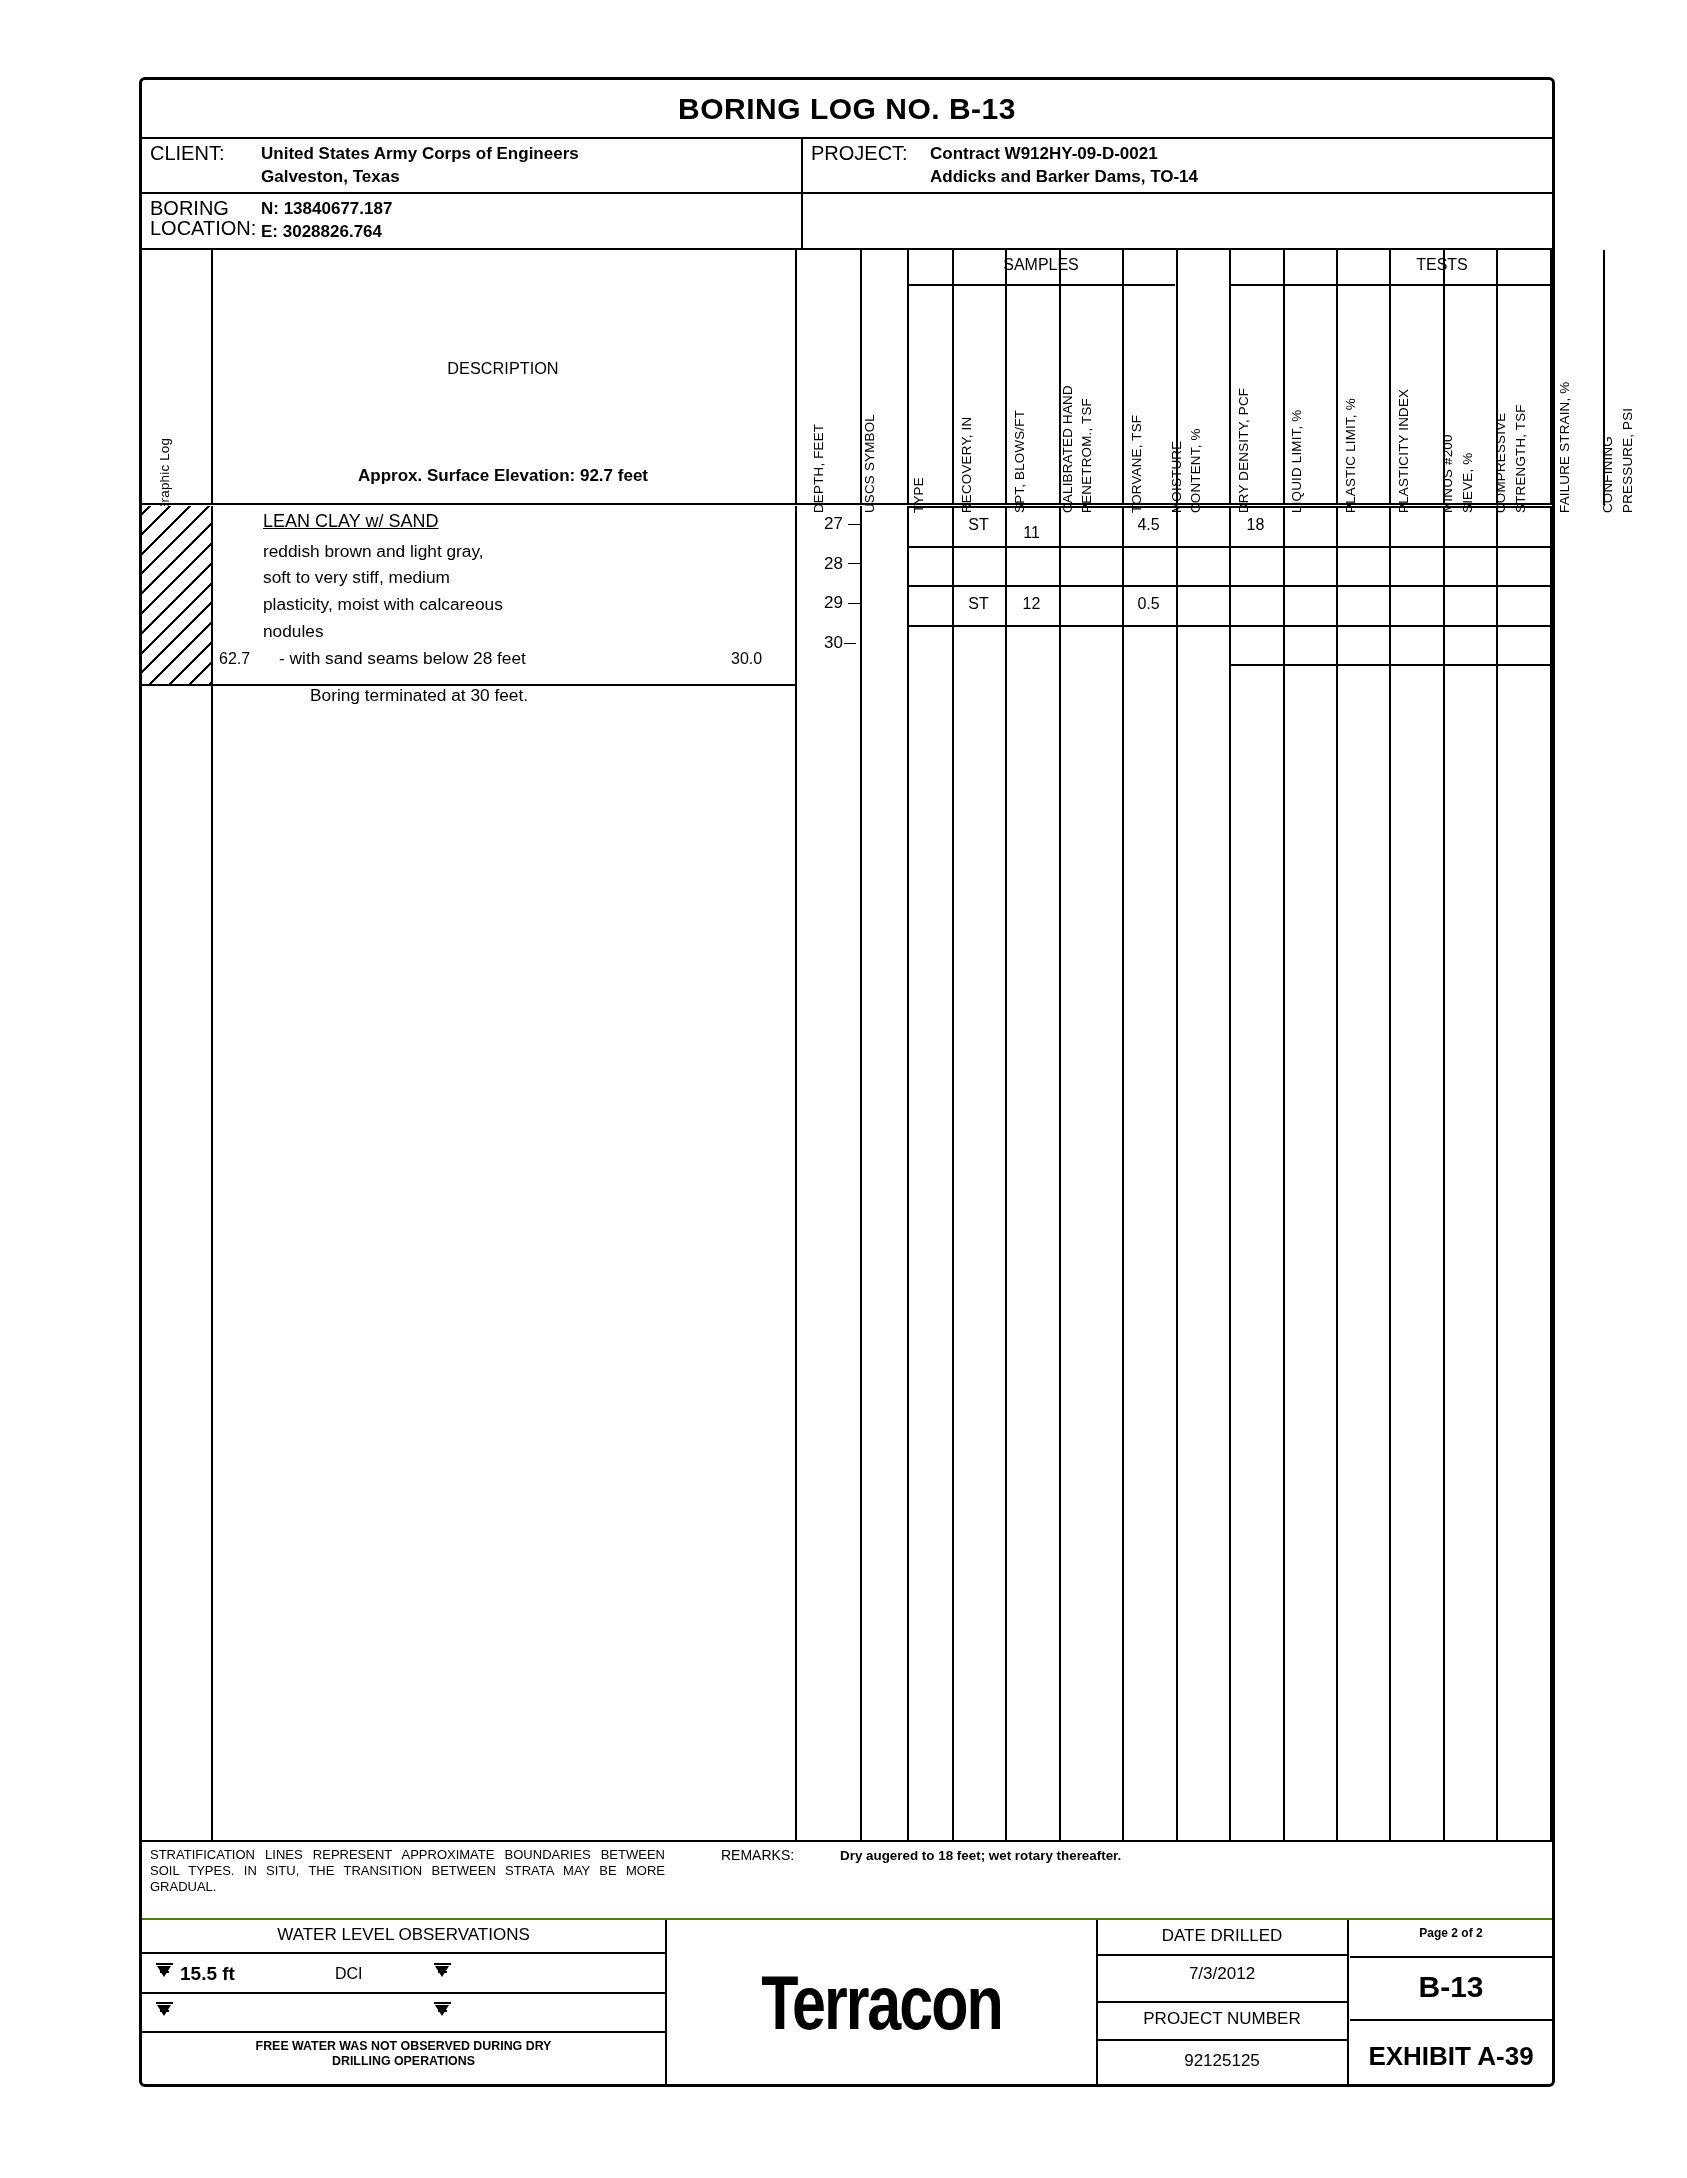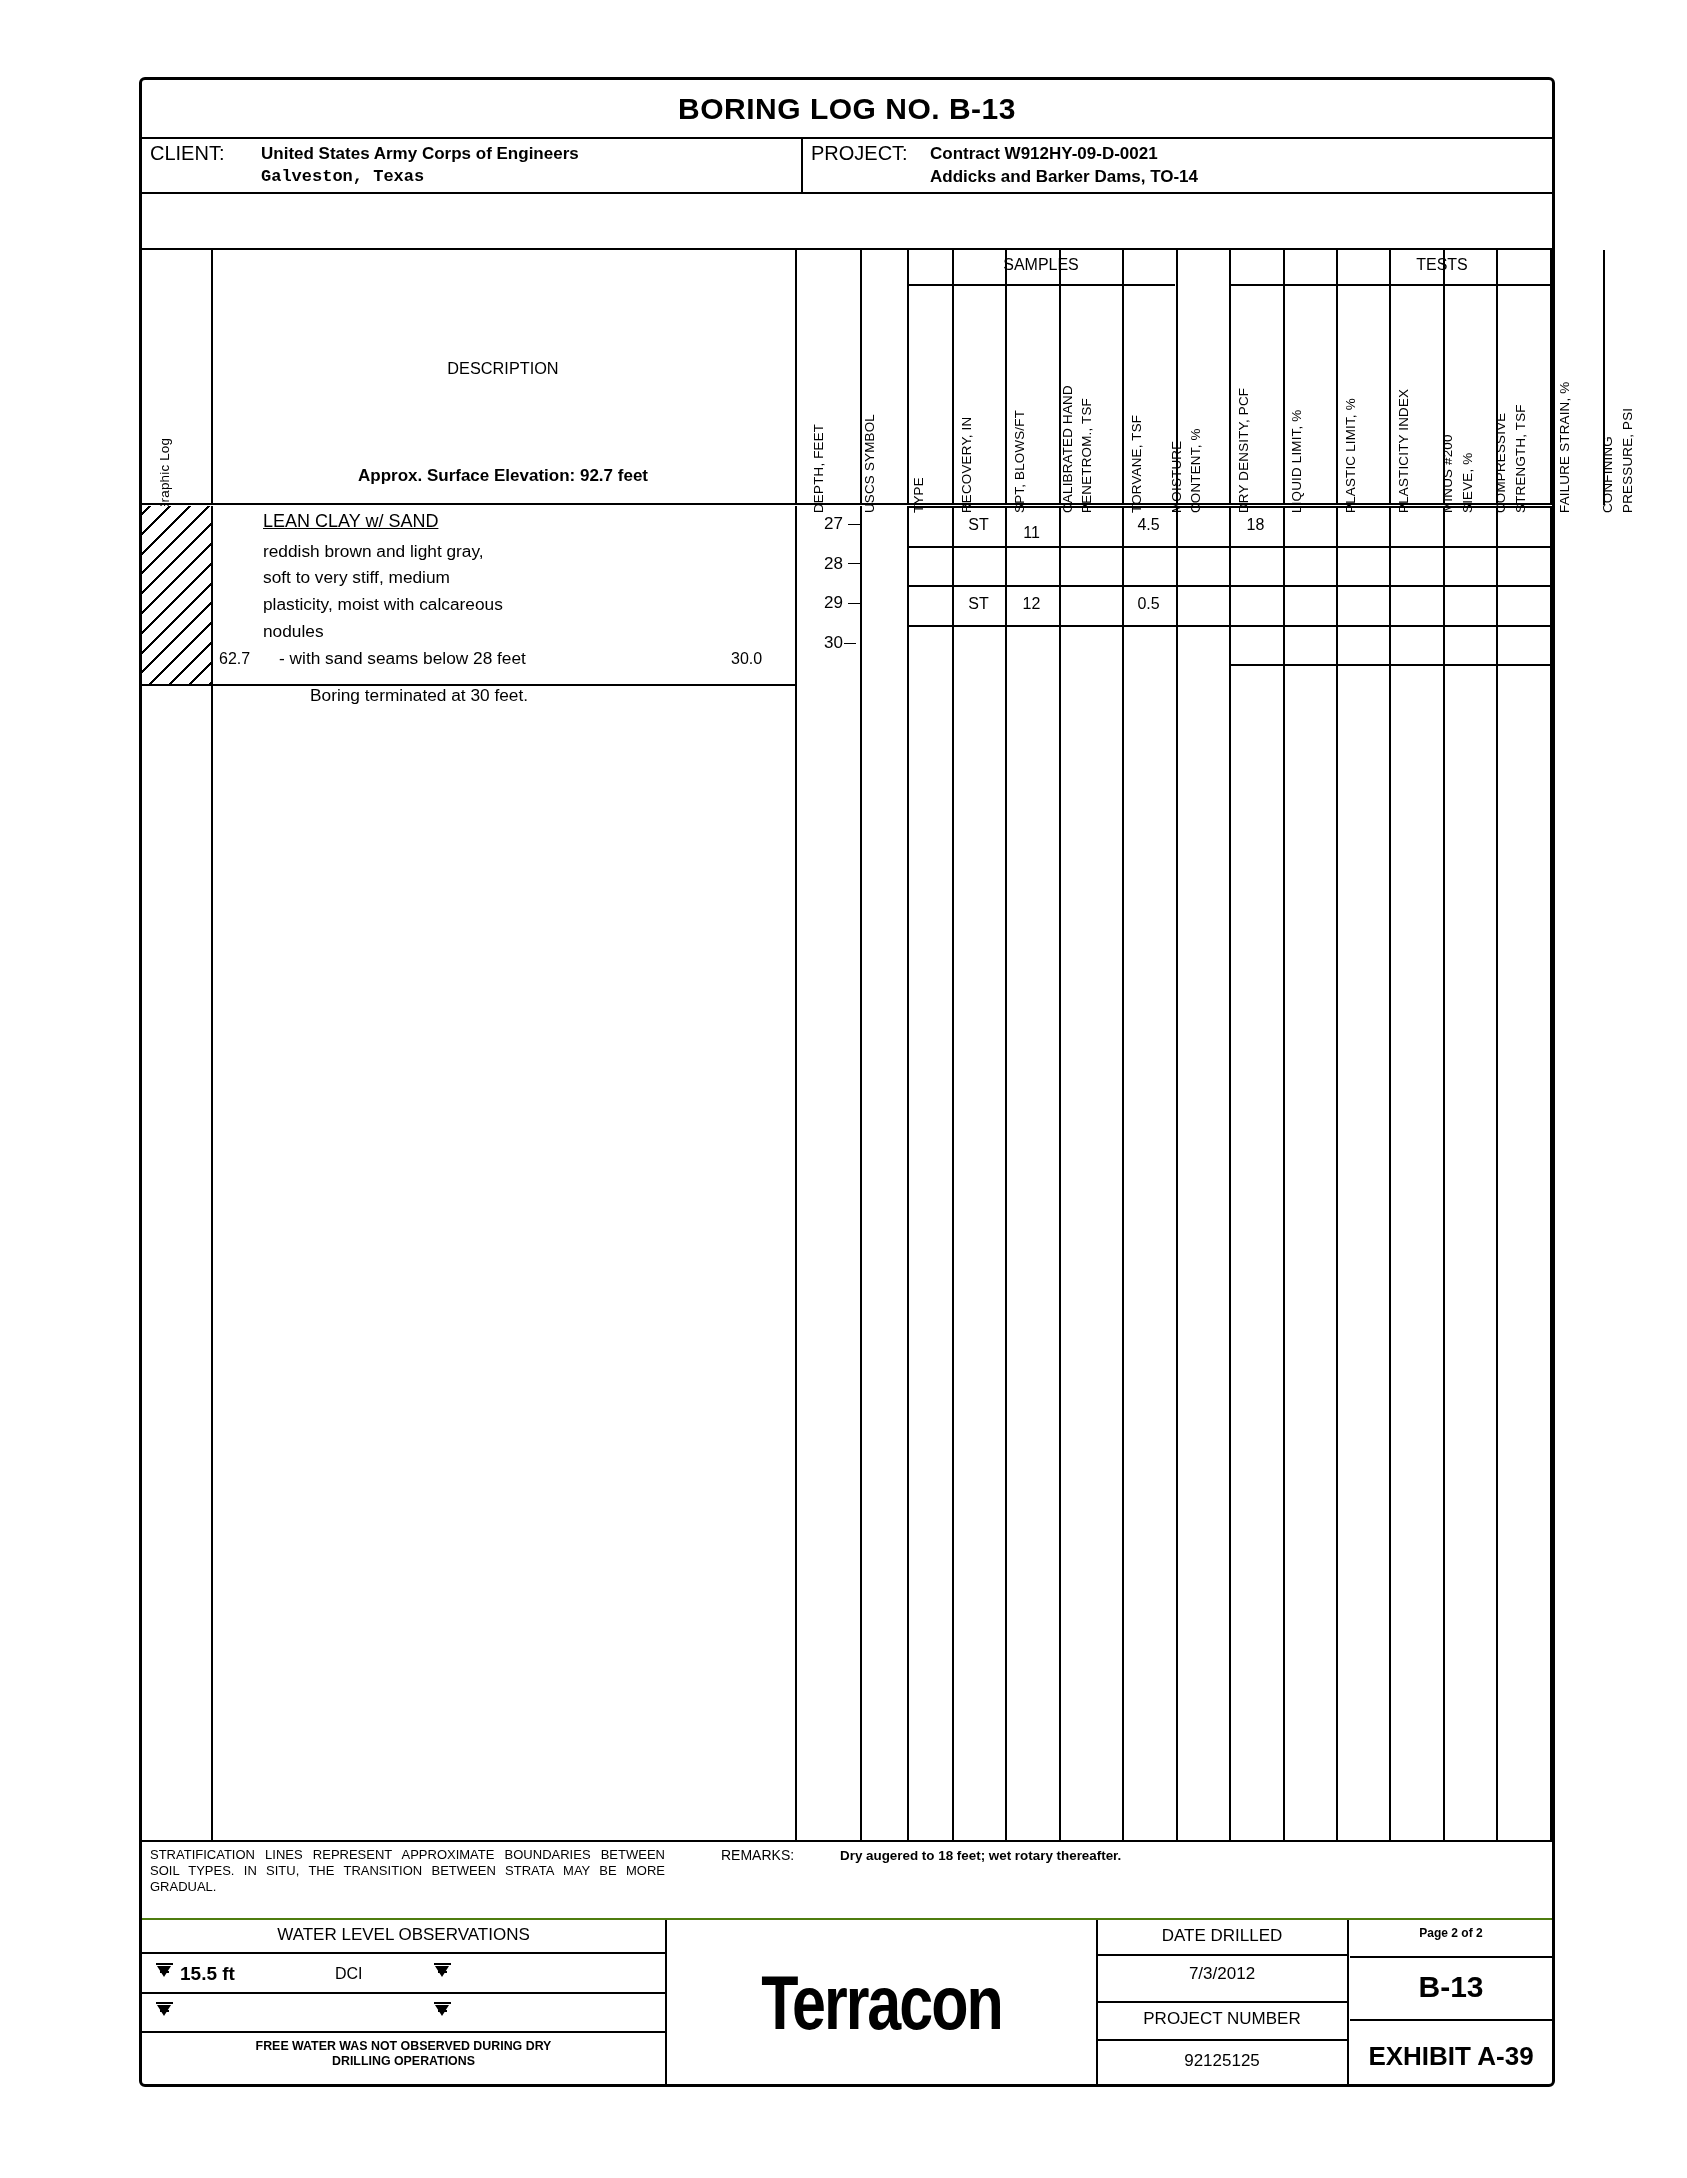--- a/index.html
+++ b/index.html
@@ -356,29 +356,35 @@
 
     <div class="title-bar">
       <div class="t">BORING LOG NO.  B-13</div>
     </div>
 
     <div class="hdr">
       <div class="hdr-row r1">
         <div class="hdr-cellL">
           <span class="lbl" style="left:8px; top:6px;">CLIENT:</span>
           <span class="val" style="left:119px; top:4px;">United States Army Corps of Engineers</span>
-          <span class="val" style="left:119px; top:27px;font-family:Liberation Mono, monospace;">Galveston, Texas</span>
+          <span class="val" style="left:119px; top:27px;">Galveston, Texas</span>
         </div>
         <div class="hdr-cellR">
           <span class="lbl" style="left:8px; top:6px;">PROJECT:</span>
           <span class="val" style="left:127px; top:4px;">Contract W912HY-09-D-0021</span>
           <span class="val" style="left:127px; top:27px;">Addicks and Barker Dams, TO-14</span>
         </div>
       </div>
       <div class="hdr-row r2">
+        <div class="hdr-cellL">
+          <span class="lbl" style="left:8px; top:6px;">BORING</span>
+          <span class="lbl" style="left:8px; top:26px;">LOCATION:</span>
+          <span class="val" style="left:119px; top:4px;">N: 13840677.187</span>
+          <span class="val" style="left:119px; top:27px;">E: 3028826.764</span>
+        </div>
       </div>
     </div>
 
     <div class="colhdr">
 
       <div class="vline" style="left:69px; height:255px;"></div>
       <div class="vline" style="left:653px; height:255px;"></div>
       <div class="vline" style="left:718px; height:255px;"></div>
       <div class="vline" style="left:765px; height:255px;"></div>
       <div class="vline" style="left:810px; height:255px;"></div>

